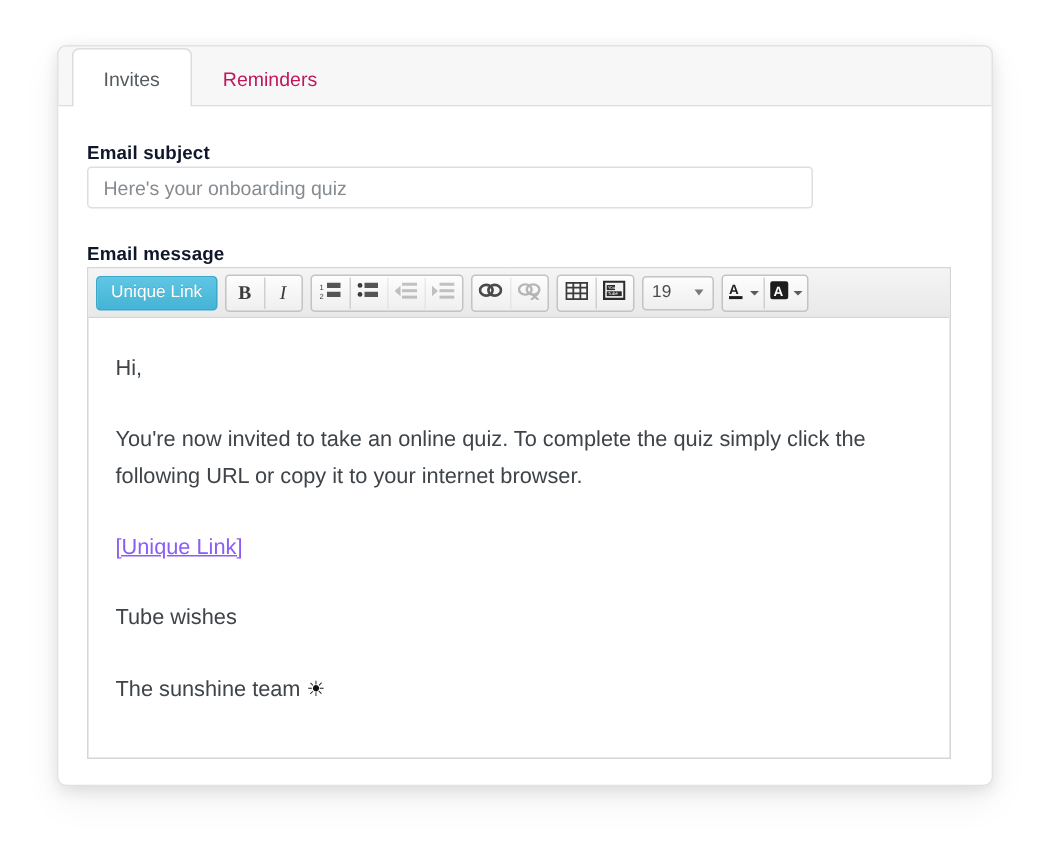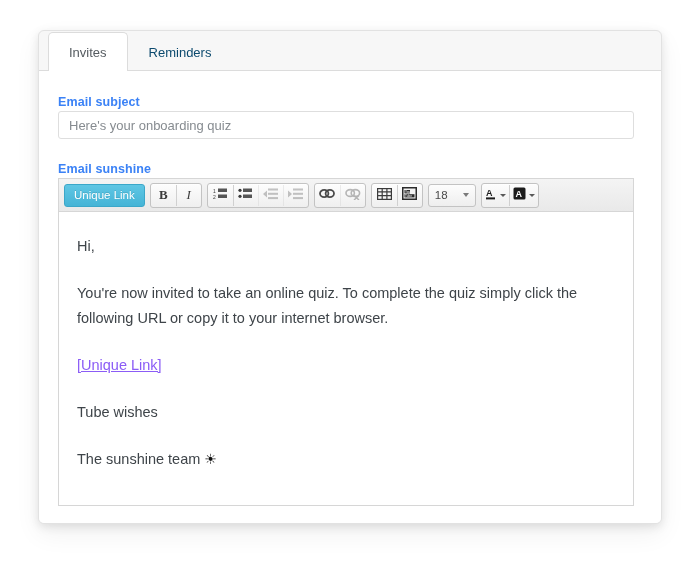--- a/index.html
+++ b/index.html
@@ -37,21 +37,21 @@
     height: 40px;
     width: 100%;
     display: flex;
     align-items: flex-end;
   }
   .tab {
     height: 39px;
     line-height: 39px;
     padding: 0 20px;
     font-size: 13px;
-    color: #0c4a6e;
+    color: #be185d;
     box-sizing: border-box;
     background: transparent;
     border: 1px solid transparent;
     border-bottom: none;
     cursor: pointer;
     position: relative;
     white-space: nowrap;
   }
   .tab.active {
     background: #ffffff;
@@ -82,31 +82,31 @@
     border-top: 1px solid #dcdcdc;
     border-bottom-left-radius: 5px;
     border-bottom-right-radius: 5px;
   }
 
   
   .field-label {
     position: absolute;
     font-size: 12.5px;
     font-weight: bold;
-    color: #3b82f6;
+    color: #0f172a;
     letter-spacing: 0.1px;
   }
   .lbl-subject { left: 58px; top: 95px; }
   .lbl-message { left: 58px; top: 162px; }
 
   .subject-input {
     position: absolute;
     left: 58px;
     top: 111px;
-    width: 576px;
+    width: 484px;
     height: 28px;
     box-sizing: border-box;
     border: 1px solid #dedede;
     border-radius: 3px;
     background: #ffffff;
     font-family: "Liberation Sans", sans-serif;
     font-size: 13px;
     color: #5a6065;
     padding: 0 10px;
     outline: none;
@@ -251,21 +251,21 @@
       <span>Reminders</span>
     </div>
   </div>
 
   <div class="panel-body"></div>
 </div>
 
 <div class="field-label lbl-subject">Email subject</div>
 <input class="subject-input" type="text" placeholder="Here's your onboarding quiz" style="">
 
-<div class="field-label lbl-message">Email sunshine</div>
+<div class="field-label lbl-message">Email message</div>
 
 <div class="editor">
 
   <div class="toolbar">
 
     <div class="btn-unique">
       <span>Unique Link</span>
     </div>
 
     <div class="tb-group">
@@ -361,21 +361,21 @@
             <text x="3.1" y="5.7" font-size="3" font-family="Liberation Sans, sans-serif" fill="#fff">You</text>
             <rect x="2.5" y="7.2" width="10" height="3.2" fill="#2b2b2b"></rect>
             <text x="3.1" y="9.8" font-size="3" font-family="Liberation Sans, sans-serif" fill="#fff">Tube</text>
           </svg>
         </span>
       </div>
     </div>
 
 
     <div class="tb-select size">
-      <span class="val">18</span>
+      <span class="val">19</span>
       <span class="caret"></span>
     </div>
 
     <div class="tb-group">
       <div class="tb-btn color-btn">
         <span>
           <svg width="12" height="13" viewBox="0 0 12 13">
             <text x="1" y="9" font-size="9" font-weight="bold" font-family="Liberation Sans, sans-serif" fill="#1c1c1c">A</text>
             <rect x="1" y="10.4" width="9" height="2" fill="#1c1c1c"></rect>
           </svg>

